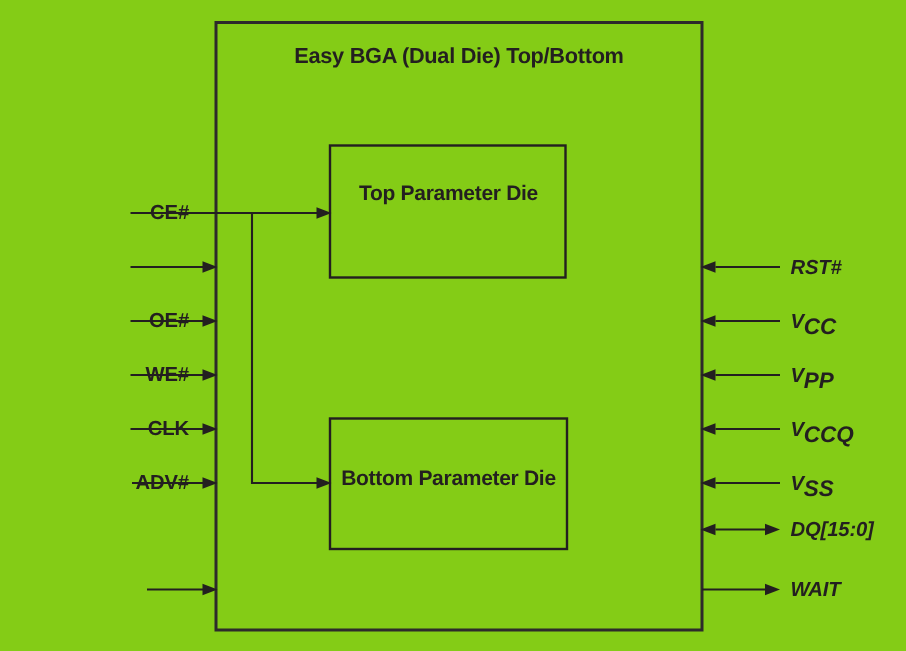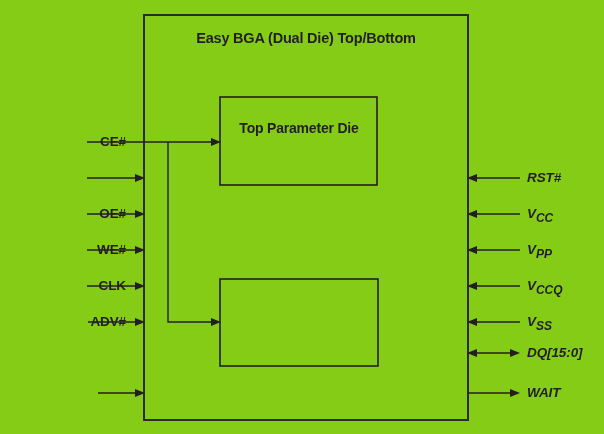--- a/index.html
+++ b/index.html
@@ -35,21 +35,21 @@
     width: 82px;
     text-align: right;
     margin-left: 44px;
   }
   .sig-right {
     left: 527px;
     text-align: left;
     font-style: italic;
   }
   .sub {
-    font-size: 12px;
+    font-size: 15px;
     position: relative;
     top: 3.5px;
     letter-spacing: 0;
     text-align: center;
   }
   .title {
     position: absolute;
     left: 144px;
     top: 28px;
     width: 324px;
@@ -150,20 +150,21 @@
         <polygon points="520,393 510,389.1 510,396.9" fill="#231f20" stroke="none"></polygon>
       </g>
     </g>
   </svg>
 
   <div class="title">
     <div>Easy BGA (Dual Die) Top/Bottom</div>
   </div>
 
   <div class="die-label top">Top Parameter Die</div>
+  <div class="die-label bottom">Bottom Parameter Die</div>
 
   <div class="label sig-left" style="top:142px"><span>CE#</span></div>
   <div class="label sig-left" style="top:250px"><span>WE#</span></div>
   <div class="label sig-left" style="top:214px"><span>OE#</span></div>
   <div class="label sig-left" style="top:322px"><span>ADV#</span></div>
   <div class="label sig-left" style="top:286px"><span>CLK</span></div>
 
   <div class="label sig-right" style="top:178px"><span>RST#</span><span class="sub"></span></div>
   <div class="label sig-right" style="top:214px"><span>V</span><span class="sub">CC</span></div>
   <div class="label sig-right" style="top:250px"><span>V</span><span class="sub">PP</span></div>

